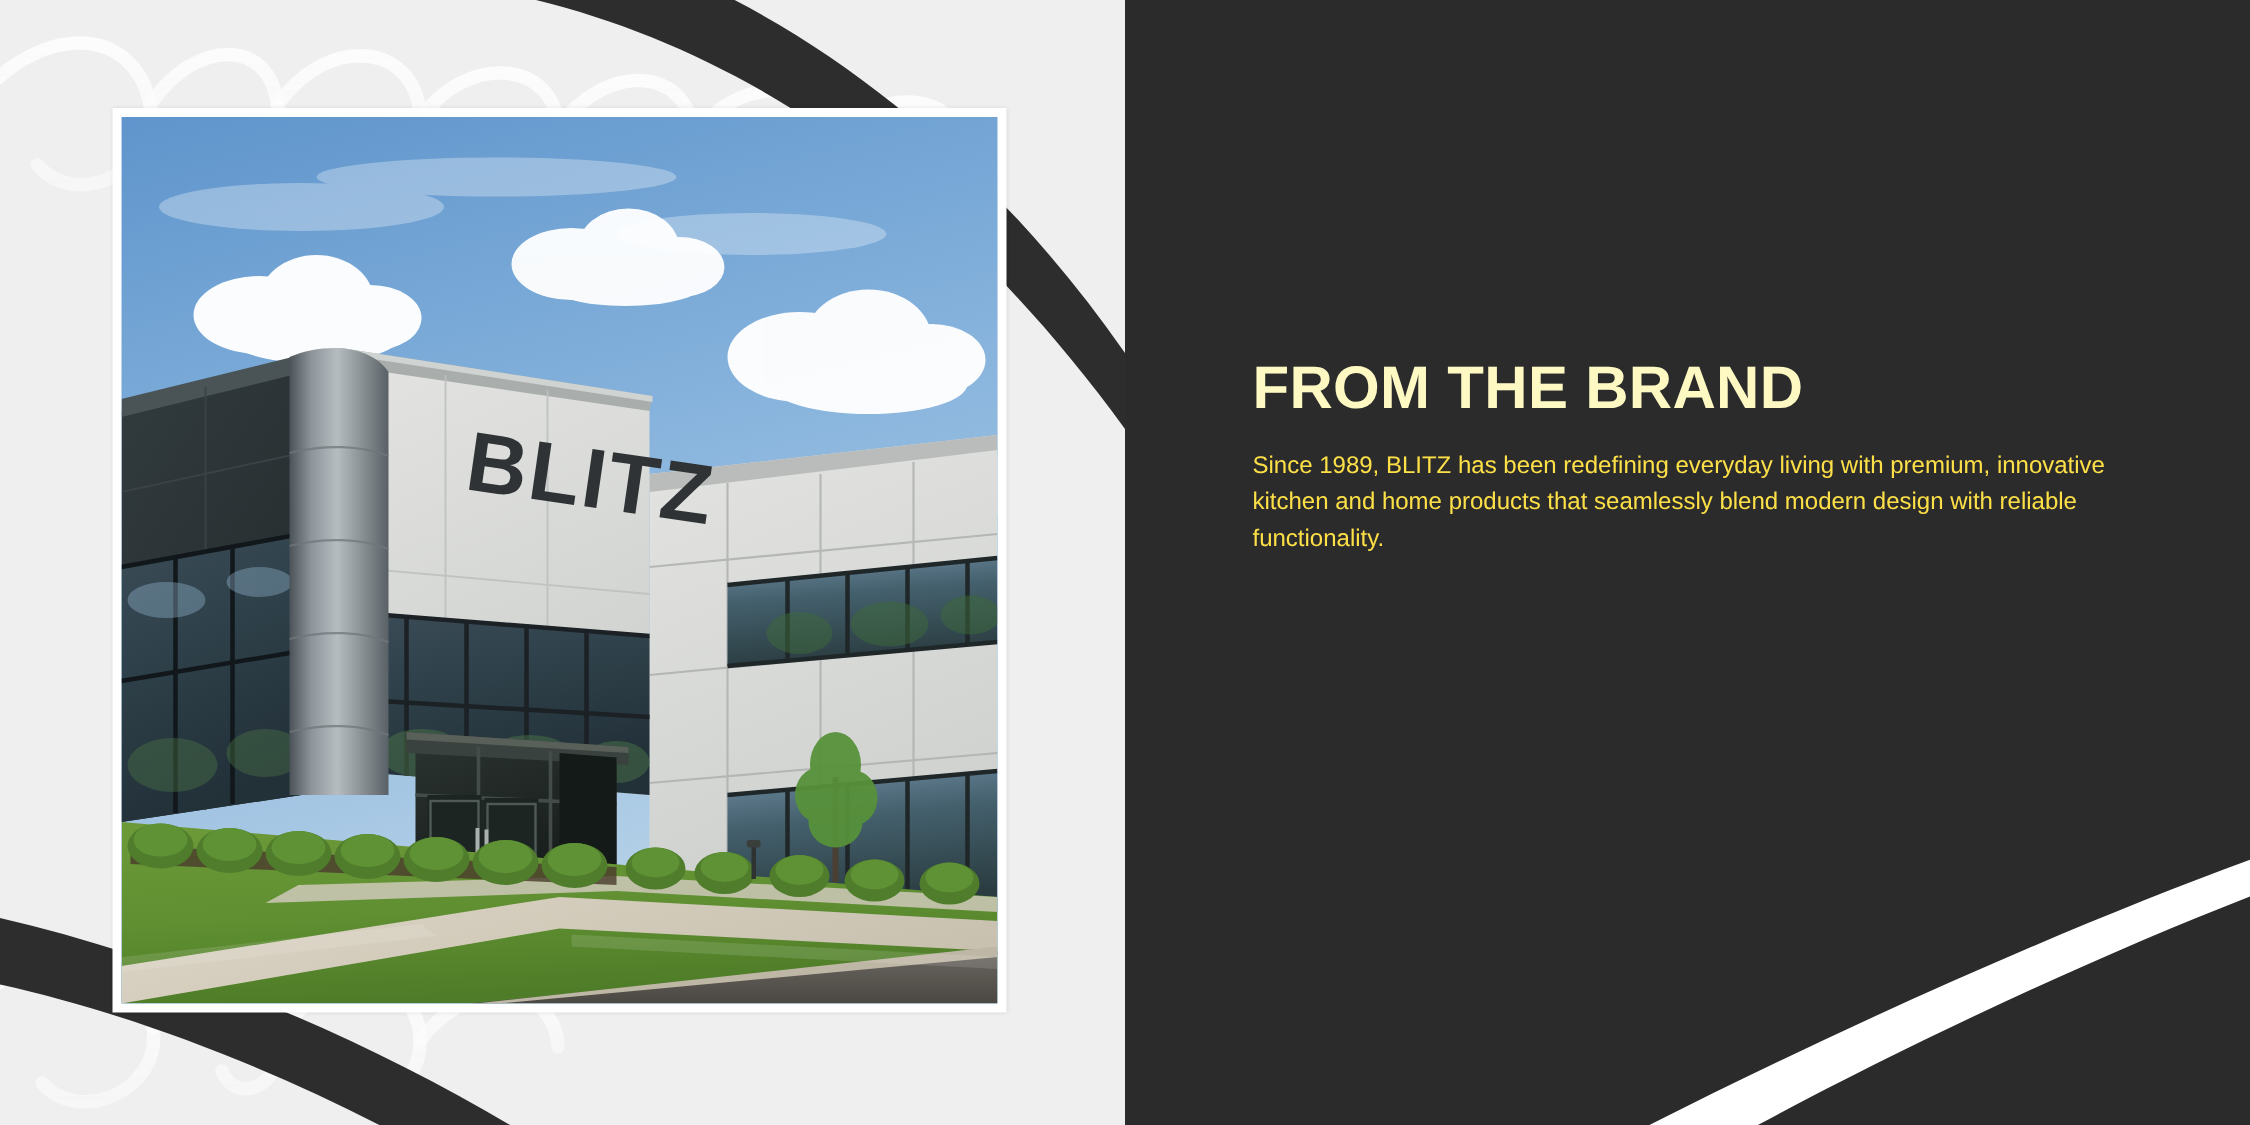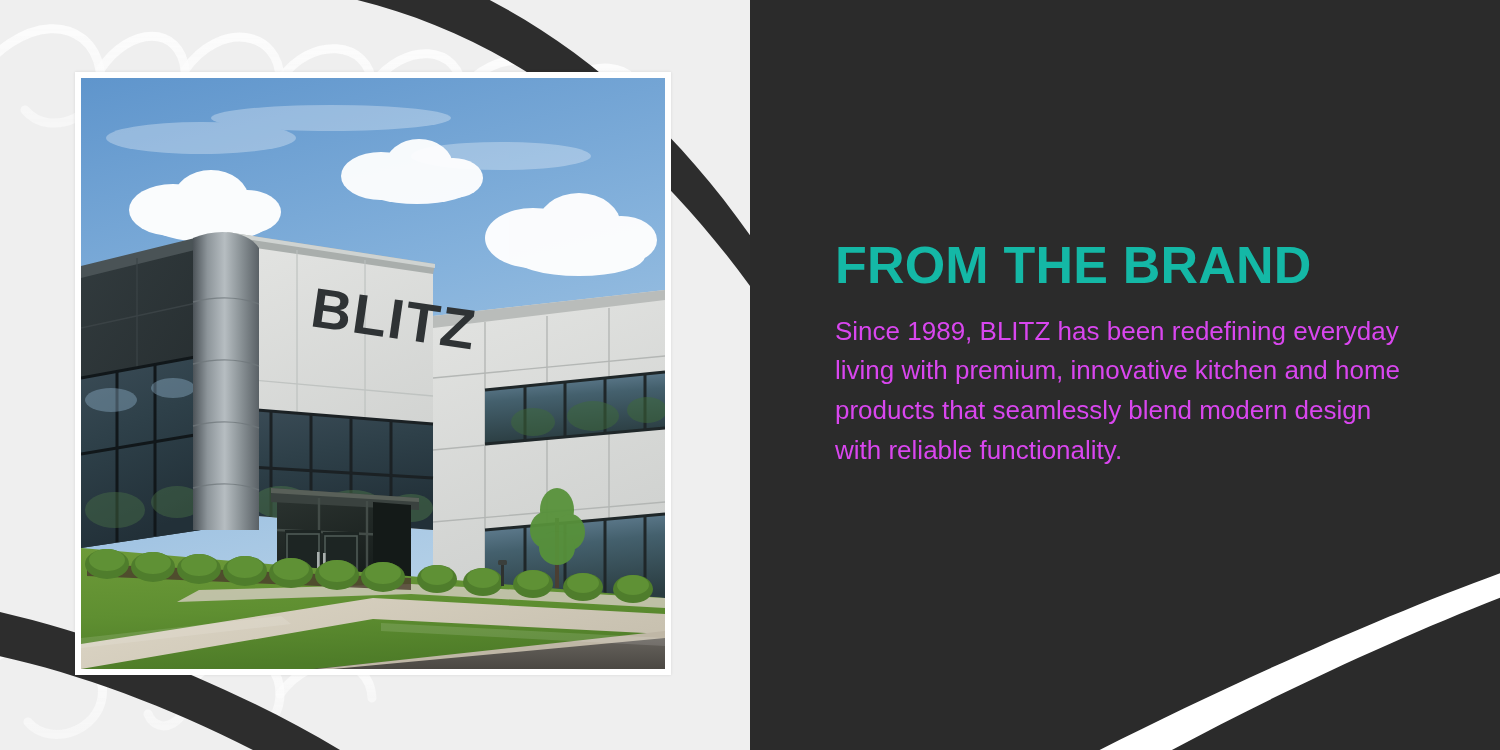--- a/index.html
+++ b/index.html
@@ -73,31 +73,31 @@
     pointer-events:none;
     z-index:1;
   }
   .brand-copy {
     position:absolute;
     left:85px; top:238px;
     width:600px;
     z-index:3;
   }
   .brand-heading {
-    color:#14b8a6;
-    font-size:52px;
+    color:#fef9c3;
+    font-size:40px;
     font-weight:700;
     letter-spacing:0.2px;
     line-height:1.05;
     margin-bottom:19px;
     white-space:nowrap;
   }
   .brand-body {
-    color:#d946ef;
-    font-size:26px;
+    color:#fde047;
+    font-size:16px;
     font-weight:400;
     line-height:1.53;
     max-width:585px;
   }
   .brand-body .para { margin:0; }
   .brand-body .para + .para { margin-top:0; }
 </style>
 </head>
 <body>
 

